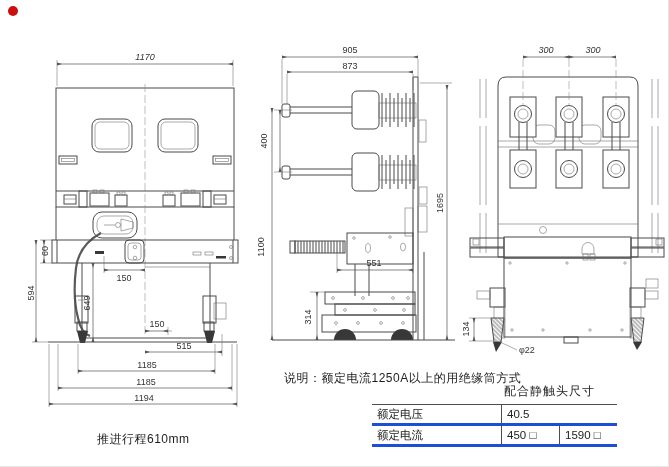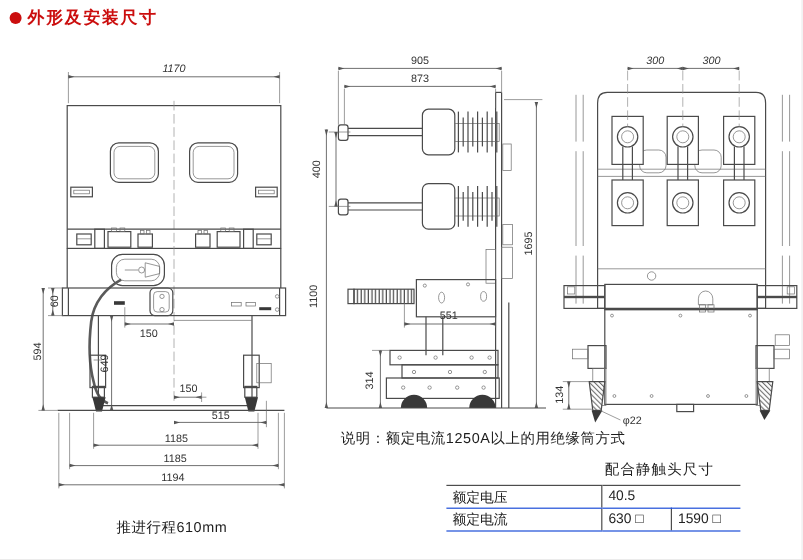--- a/index.html
+++ b/index.html
@@ -15,38 +15,37 @@
   .t{fill:none;stroke:#707070;stroke-width:.6;}
   .f{fill:#383838;stroke:none;}
   .xl{stroke:#6a6a6a;stroke-width:.55;fill:none;}
   .dl{stroke:#555;stroke-width:.7;fill:none;}
   .cl{stroke:#8a8a8a;stroke-width:.55;fill:none;stroke-dasharray:8 3;}
   .dt{text-anchor:middle;}
   .it{font-style:italic;}
   #svgF .dl{marker-start:url(#ahF);marker-end:url(#ahF);}
   #svgS .dl{marker-start:url(#ahS);marker-end:url(#ahS);}
   #svgR .dl{marker-start:url(#ahR);marker-end:url(#ahR);}
-  .note{position:absolute;left:284px;top:357px;font-size:12px;color:#1d1d1d;letter-spacing:.5px;}
+  .note{position:absolute;left:284px;top:370px;font-size:12px;color:#1d1d1d;letter-spacing:.5px;}
   .tbl-title{position:absolute;left:504px;top:383px;font-size:12px;color:#1d1d1d;letter-spacing:1px;}
   .cap{position:absolute;left:97px;top:431px;font-size:12px;color:#1d1d1d;letter-spacing:.5px;}
   table.ct{position:absolute;left:372px;top:404px;border-collapse:collapse;font-size:11.5px;color:#222;table-layout:fixed;}
-  table.ct td{height:18px;padding:0 5px;border-top:1px solid #4d4d4d;border-bottom:1px solid #1d4ed8;white-space:nowrap;}
+  table.ct td{height:18px;padding:0 5px;border-top:1px solid #4d4d4d;border-bottom:3px solid #1d4ed8;white-space:nowrap;}
   table.ct td.l{width:119px;text-align:left;}
   table.ct td.v{width:47px;border-left:1px solid #4d4d4d;}
   .edge-r{position:absolute;right:0;top:0;width:1px;height:100%;background:#e6e6e6;}
   .edge-b{position:absolute;left:0;bottom:0;width:100%;height:1px;background:#e6e6e6;}
 </style>
 </head>
 <body>
 
 <div id="page">
 
   <div class="hdr">
     <span class="dot"></span>
-    <span class="ttl">外形及安装尺寸</span>
   </div>
 
   <svg id="svgF" style="left:30px;top:40px" width="245" height="380" viewBox="30 40 245 380">
     <defs>
       <marker id="ahF" viewBox="0 0 10 10" refX="9.5" refY="5" markerWidth="8" markerHeight="8" orient="auto-start-reverse">
         <path d="M0.5,5 L9.5,2.4 L9.5,7.6 Z" fill="#555"></path>
       </marker>
     </defs>
     <g>
       <rect class="o" x="56" y="88" width="178" height="119"></rect>
@@ -375,21 +374,21 @@
   <div class="cap">推进行程610mm</div>
 
   <table class="ct">
     <tbody>
         <tr>
       <td class="l">额定电压</td>
       <td class="v" colspan="2">40.5</td>
     </tr>
     <tr>
       <td class="l">额定电流</td>
-      <td class="v">630 □</td>
+      <td class="v">450 □</td>
       <td class="v">1590 □</td>
     </tr>
   </tbody>
     </table>
 
   <div class="edge-r"></div>
   <div class="edge-b"></div>
 </div>
 
 </body></html>

